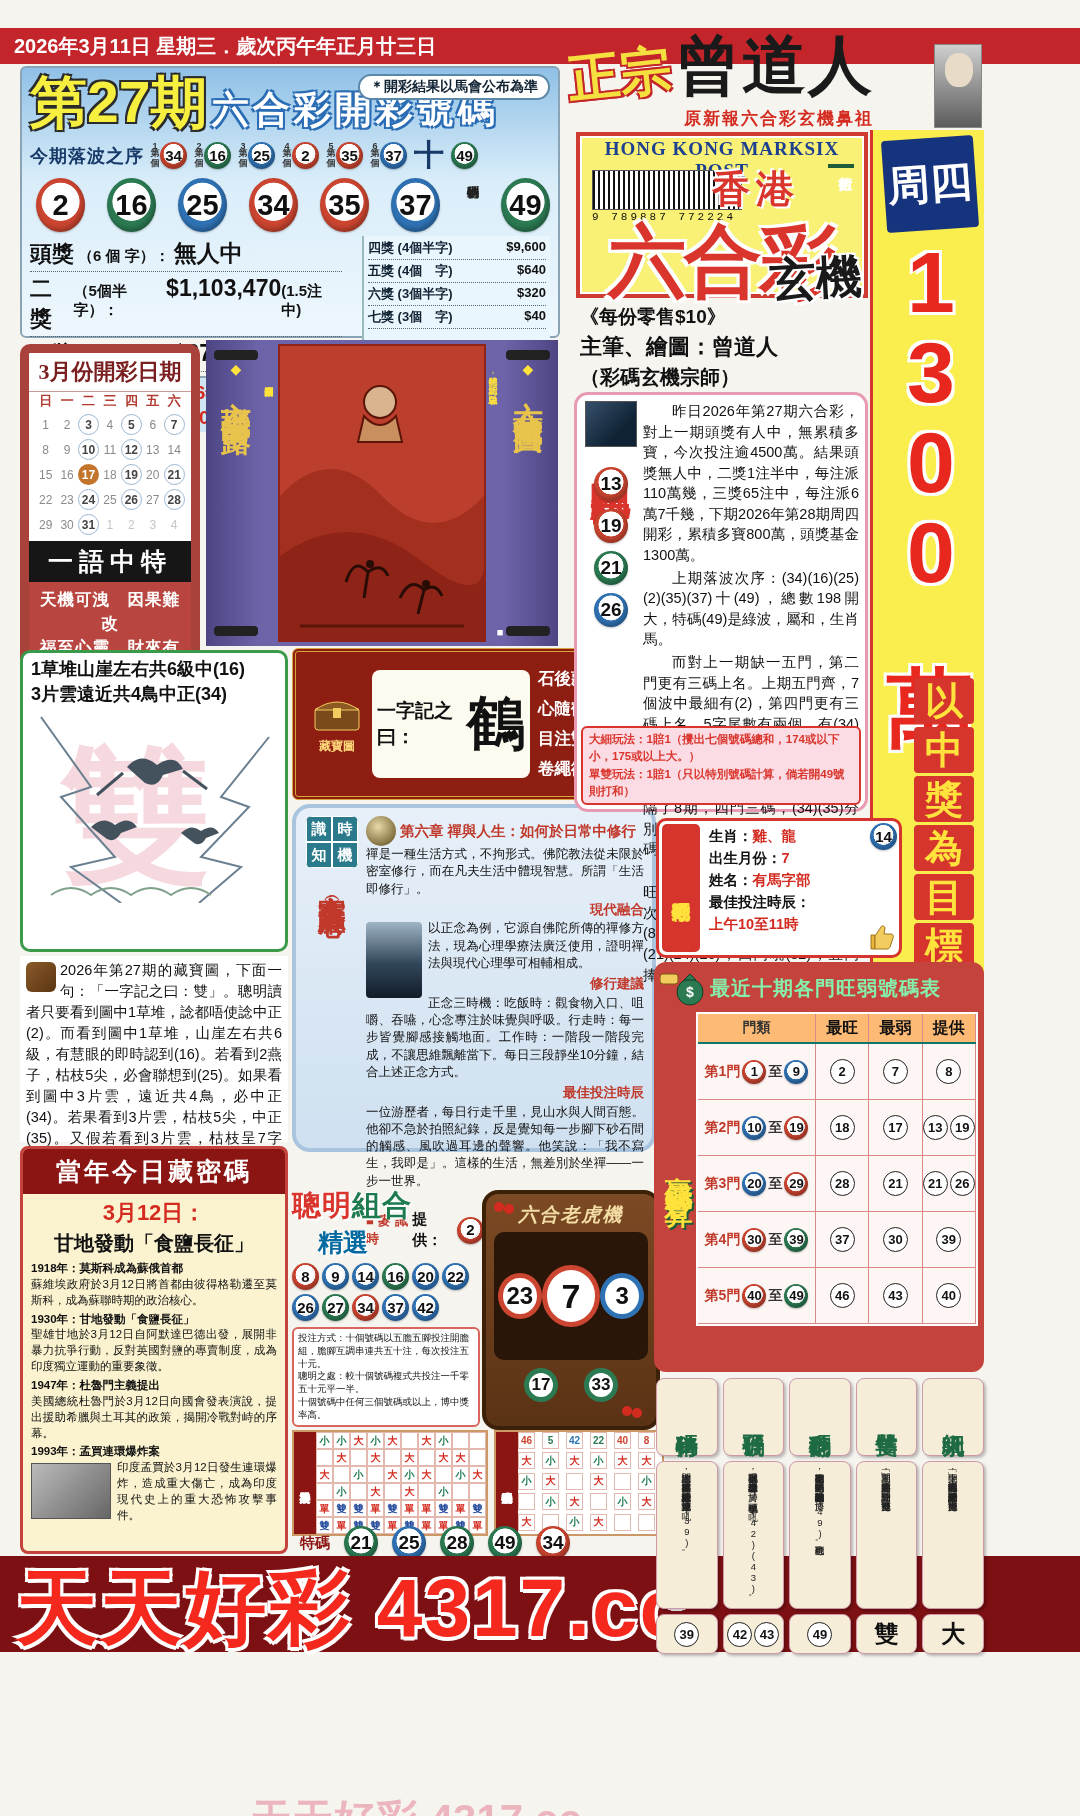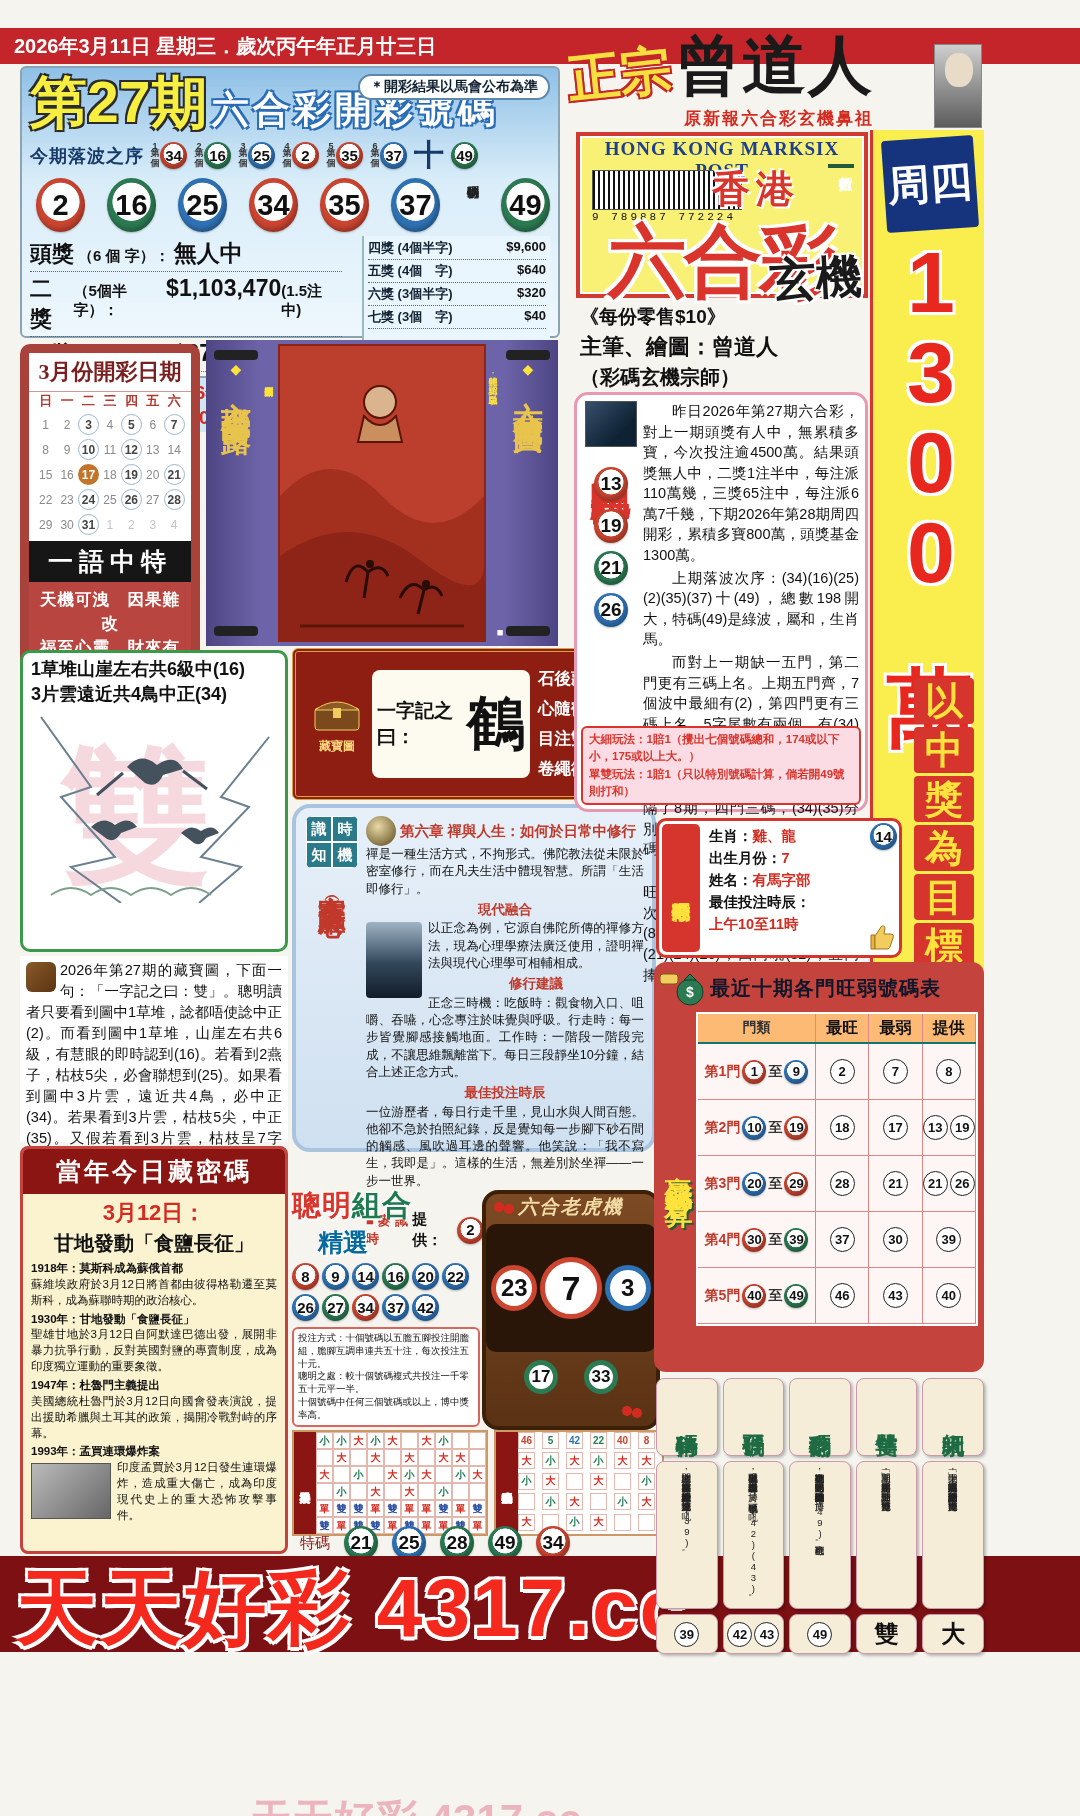--- a/index.html
+++ b/index.html
@@ -113,21 +113,21 @@
 .fort-side{width:38px;background:#d5352c;border-radius:5px;margin:3px;display:flex;align-items:center;justify-content:center}
 .fort-side span{color:#ffe23c;font-size:19px;font-weight:900;line-height:22px;writing-mode:vertical-rl;text-orientation:upright}
 .fort-rows{flex:1;padding:4px 6px;font-size:14.5px;font-weight:bold;position:relative}
 .fort-rows div{line-height:22px}
 .fred{color:#d42b20}
 .fort-ball{position:absolute;right:2px;top:2px}
 .thumbup{position:absolute;right:2px;bottom:2px}
 
 .hotcold{left:654px;top:962px;width:330px;height:410px;background:#c4433c;border-radius:12px;z-index:2;padding:6px}
 .hc-titlerow{display:flex;align-items:center;gap:6px}
-.hc-title{color:#0f172a;font-weight:900;font-size:20px;letter-spacing:1px}
+.hc-title{color:#86efac;font-weight:900;font-size:20px;letter-spacing:1px}
 .moneybag{width:44px;height:40px;flex:0 0 44px}
 .hc-wrap{display:flex;margin-top:4px}
 .hc-side{width:36px;display:flex;align-items:center;justify-content:center}
 .hc-side span{color:#ffe23c;font-size:28px;font-weight:900;writing-mode:vertical-rl;text-orientation:upright;
   text-shadow:2px 2px 0 #1e5c3a;letter-spacing:8px}
 .hc-table{flex:1;background:#fff;border:2px solid #fff}
 .hc-hrow{display:flex;background:#fdba74;font-weight:900;font-size:16px;border-bottom:2px solid #0f766e}
 .hc-hrow div,.hc-row>div{display:flex;align-items:center;justify-content:center;border-right:1.5px solid #d88}
 .hc-row{display:flex;border-bottom:1.5px solid #d88;height:56px;background:#fdf6f4}
 .hc-c1{width:118px;gap:2px;font-size:14px;font-weight:900;color:#c0392b}
@@ -192,21 +192,21 @@
 .zen-left{width:56px;display:flex;flex-direction:column;align-items:center}
 .zenbadge{width:52px;display:flex;flex-wrap:wrap;border-radius:6px;overflow:hidden;margin-bottom:6px}
 .zenbadge span{width:26px;height:26px;background:#2a7a8c;color:#fff;font-size:15px;font-weight:bold;
   display:flex;align-items:center;justify-content:center;border:1px solid #fff}
 .zen-vtitle{color:#c0392b;font-size:27px;font-weight:900;font-family:"Liberation Serif",serif;
   writing-mode:vertical-rl;text-orientation:upright;line-height:44px;letter-spacing:2px}
 .zen-vno{color:#c0392b;font-size:16px;font-weight:bold;writing-mode:vertical-rl}
 .zen-main{flex:1;font-size:12.5px;line-height:1.38;text-align:justify}
 .zen-chapter{color:#c0392b;font-weight:900;font-size:14.5px;display:flex;align-items:center;gap:4px}
 .buddha{width:30px;height:30px;border-radius:50%;background:radial-gradient(circle at 40% 35%,#e9d9a8,#7c6a3a 75%);flex:0 0 30px}
-.zen-h{color:#c0392b;font-weight:900;text-align:center;font-size:13.5px;margin:3px 0 1px}
+.zen-h{color:#c0392b;font-weight:900;text-align:right;font-size:13.5px;margin:3px 0 1px}
 .mountain{float:left;width:56px;height:76px;margin:2px 6px 2px 0;border-radius:4px;
   background:linear-gradient(180deg,#9fb4c4,#32465a 55%,#111d28)}
 .tocont{text-align:right;font-weight:bold;color:#555;font-size:12px}
 .zen-foot{display:flex;align-items:center;gap:4px;margin-top:3px}
 .zen-by{color:#c0392b;font-weight:900;font-size:13px}
 .zen-provide{font-size:15px;font-weight:900}
 
 .history{left:20px;top:1146px;width:268px;height:408px;border:3px solid #c4433c;border-radius:8px;background:#fbf3cf;overflow:hidden}
 .hist-head{background:#8b1512;color:#fff;text-align:center;font-size:25px;font-weight:900;letter-spacing:3px;
   padding:6px 0;font-family:"Liberation Serif",serif}
@@ -218,21 +218,21 @@
 
 .combo{left:292px;top:1186px;width:188px;height:240px}
 .combo-t1{font-size:29px;font-weight:900;letter-spacing:1px}
 .combo-t1 .a{color:#d9352c;text-shadow:2px 2px 0 #fff,-1px -1px 0 #fff}
 .combo-t1 .b{color:#1e7a4f;text-shadow:2px 2px 0 #fff,-1px -1px 0 #fff}
 .combo-t2{font-size:25px;font-weight:900;color:#0369a1;margin-left:26px;text-shadow:2px 2px 0 #fff}
 .combo-balls{display:flex;gap:3px;margin-top:4px;flex-wrap:wrap}
 .combo-text{border:2px solid #d9655c;border-radius:6px;margin-top:6px;padding:3px 4px;font-size:9.5px;line-height:1.35;background:#fff}
 
 .slot{left:482px;top:1190px;width:178px;height:240px;background:linear-gradient(180deg,#7c4a24,#5a3214);
-  border:4px solid #3c2008;border-radius:16px;padding:0;z-index:1}
+  border:4px solid #3c2008;border-radius:16px;padding:8px;z-index:1}
 .slot-title{color:#f2dca4;font-size:19px;font-weight:bold;font-family:"Liberation Serif",serif;
   text-align:center;font-style:italic;letter-spacing:2px}
 .slot-win{background:#2a1608;border-radius:10px;margin-top:4px;height:128px;display:flex;align-items:center;justify-content:space-around;padding:4px}
 .reel{width:46px;height:46px;border-radius:50%;background:#fff;display:flex;align-items:center;justify-content:center;
   font-size:24px;font-weight:900}
 .reel.r-red{border:5px solid #cb4530}
 .reel.r-blue{border:5px solid #2f72b4}
 .reel.r-green{border:5px solid #2b7a52}
 .reel.big{width:62px;height:62px;font-size:34px}
 .slot-extra{display:flex;justify-content:center;gap:26px;margin-top:8px}
@@ -241,21 +241,21 @@
 .roads{left:292px;top:1430px;width:368px;height:106px;display:flex;gap:6px;z-index:1}
 .road{display:flex;border:2px solid #c96;background:#fff}
 .road-head{width:22px;background:#8b1512;color:#fff;display:flex;align-items:center;justify-content:center}
 .road-head span{writing-mode:vertical-rl;text-orientation:upright;font-size:11px;font-weight:bold;line-height:12px}
 .road-grid{display:grid}
 .road-grid div{border:0.5px solid #e3b8ae;display:flex;align-items:center;justify-content:center;
   font-size:10px;font-weight:bold;width:17px;height:17px}
 .rg-da{color:#d42b20}.rg-xiao{color:#1e7a4f}.rg-dan{color:#d42b20}.rg-shuang{color:#2a4f9e}
 .rg-num{color:#222;font-size:9px}
 .specballs{left:300px;top:1526px;display:flex;gap:14px;z-index:3;align-items:center}
-.spec-label{font-size:15px;font-weight:400;color:#8b1512}
+.spec-label{font-size:15px;font-weight:700;color:#8b1512}
 
 .wmbar{left:0;top:1556px;width:1080px;height:96px;background:#7d1013;z-index:4}
 .wmtext{position:absolute;left:16px;top:-2px;font-size:82px;font-weight:900;color:#f5281e;letter-spacing:2px;
   text-shadow:3px 3px 0 #fff,-3px -3px 0 #fff,3px -3px 0 #fff,-3px 3px 0 #fff,0 4px 0 #fff}
 .wmbottom{left:250px;top:1792px;font-size:42px;font-weight:900;color:rgba(228,130,150,.55);z-index:1}
 </style>
 </head>
 <body>
 
 <div class="page">

